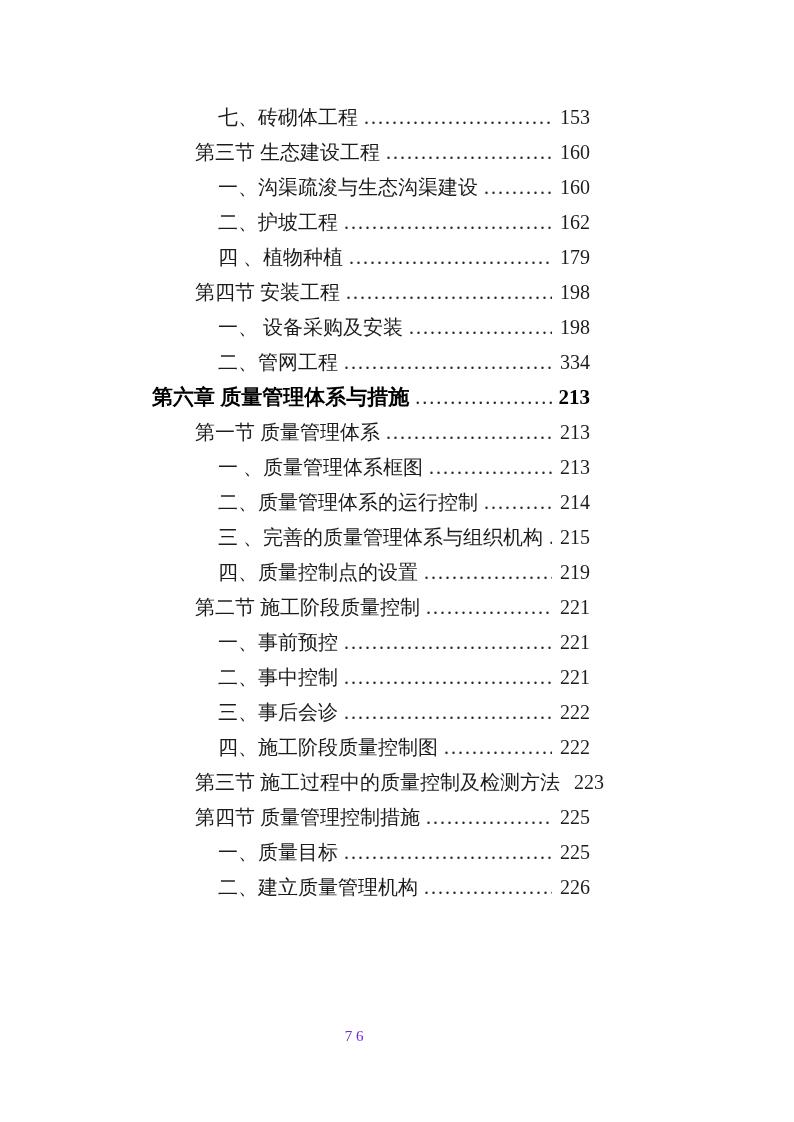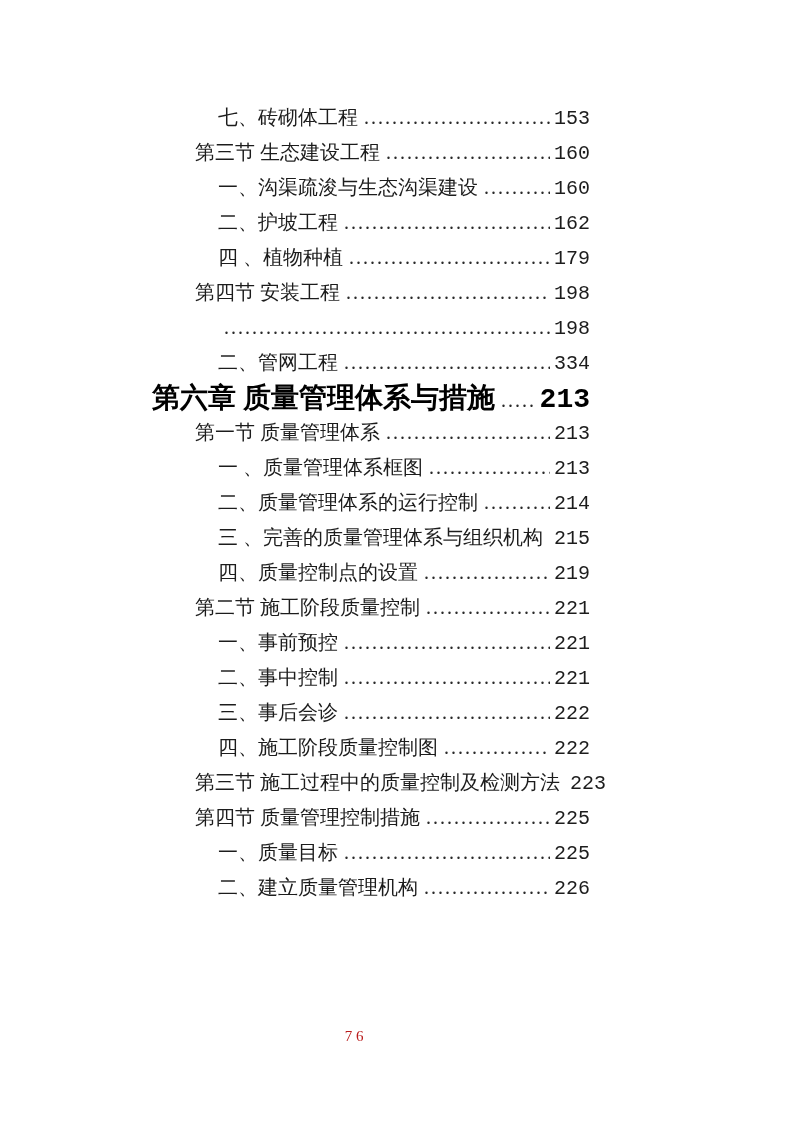--- a/index.html
+++ b/index.html
@@ -29,51 +29,50 @@
     line-height: 35px;
     font-size: 20px;
     white-space: nowrap;
   }
   .toc-line.level-0 { padding-left: 0; }
   .toc-line.level-1 { padding-left: 43px; }
   .toc-line.level-2 { padding-left: 66px; }
   .toc-line.bold .toc-label,
   .toc-line.bold .toc-page {
     font-weight: bold;
-    font-size: 28px;
+    font-size: 21px;
     color: #000000;
   }
   .toc-label {
     flex: 0 0 auto;
   }
   .toc-dots {
     flex: 1 1 auto;
     overflow: hidden;
     white-space: nowrap;
     margin: 0 4px 0 6px;
     letter-spacing: 2px;
     color: #2a2a2a;
   }
   .toc-dots::after {
     content: "......................................................................................................................................";
   }
   .toc-page {
     flex: 0 0 auto;
     text-align: right;
     min-width: 34px;
-    font-family: Liberation Mono, monospace;
   }
   .footer {
     position: absolute;
     left: 0;
     right: 0;
     top: 1028px;
     text-align: center;
     font-size: 15px;
-    color: #b91c1c;
+    color: #6d28d9;
   }
 </style>
 </head>
 <body>
 
 <div class="page">
   <main class="toc" id="toc">
   <div class="toc-line level-2">
     <span class="toc-label">七、砖砌体工程</span>
     <span class="toc-dots"></span>
@@ -105,20 +104,21 @@
     <span class="toc-page">179</span>
   </div>
 
   <div class="toc-line level-1">
     <span class="toc-label">第四节 安装工程</span>
     <span class="toc-dots"></span>
     <span class="toc-page">198</span>
   </div>
 
   <div class="toc-line level-2">
+    <span class="toc-label">一、 设备采购及安装</span>
     <span class="toc-dots"></span>
     <span class="toc-page">198</span>
   </div>
 
   <div class="toc-line level-2">
     <span class="toc-label">二、管网工程</span>
     <span class="toc-dots"></span>
     <span class="toc-page">334</span>
   </div>
 

